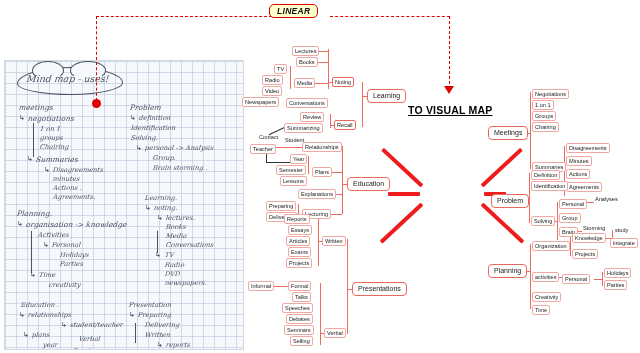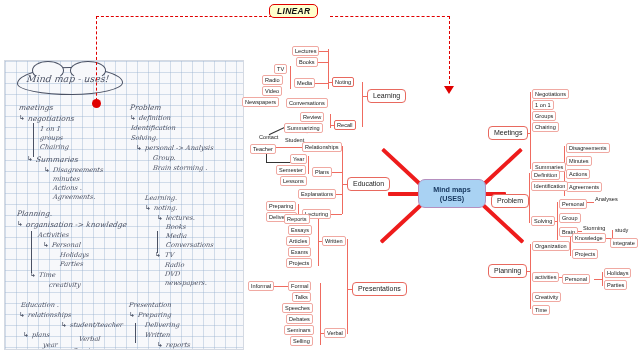--- a/index.html
+++ b/index.html
@@ -101,20 +101,21 @@
   <div class="dashvert" style="left:96px;top:16px;height:90px;"></div>
   <div class="dashline" style="left:96px;top:16px;width:176px;"></div>
   <div class="dashline" style="left:330px;top:16px;width:120px;"></div>
   <div class="dashvert" style="left:449px;top:16px;height:73px;"></div>
   <div class="dot-end" style="left:92px;top:99px;"></div>
   <div class="arrow-down" style="left:444px;top:86px;"></div>
 
   <div class="clarity-box">LINEAR</div>
 
   <div class="hdr" style="left:65px;top:104px;">FROM LINEAR NOTE</div>
+  <div class="hdr" style="left:408px;top:104px;">TO VISUAL MAP</div>
 
   <div class="note">
     <div class="cloud"></div>
     <div class="hw t" style="left:22px;top:12px;">Mind map - uses!</div>
 
     <div class="hw" style="left:14px;top:42px;">meetings</div>
     <div class="arrowhw" style="left:14px;top:53px;">↳</div>
     <div class="hw" style="left:23px;top:53px;">negotiations</div>
     <div class="hw s" style="left:35px;top:64px;">1 on 1</div>
     <div class="hw s" style="left:35px;top:73px;">groups</div>
@@ -192,26 +193,20 @@
 
   <div class="mm">
 
     <div class="trunk" style="left:178px;top:140px;width:54px;height:4px;transform:rotate(-137deg);"></div>
     <div class="trunk" style="left:176px;top:148px;width:32px;height:4px;transform:rotate(180deg);"></div>
     <div class="trunk" style="left:178px;top:158px;width:56px;height:4px;transform:rotate(137deg);"></div>
     <div class="trunk" style="left:238px;top:140px;width:54px;height:4px;transform:rotate(-43deg);"></div>
     <div class="trunk" style="left:240px;top:148px;width:22px;height:4px;"></div>
     <div class="trunk" style="left:238px;top:158px;width:56px;height:4px;transform:rotate(43deg);"></div>
 
-    <div class="center">
-      <div>
-        <div>Mind maps</div>
-        <div>(USES)</div>
-      </div>
-    </div>
 
     <div class="node lvl1" style="left:123px;top:45px;">Learning</div>
     <div class="lnk v" style="left:118px;top:38px;height:45px;background:#ef6b60;"></div>
     <div class="lnk h" style="left:118px;top:52px;width:6px;"></div>
 
     <div class="node" style="left:88px;top:33px;">Noting</div>
     <div class="node" style="left:90px;top:76px;">Recall</div>
 
     <div class="lnk h" style="left:84px;top:38px;width:6px;"></div>
     <div class="lnk v" style="left:84px;top:5px;height:40px;"></div>

